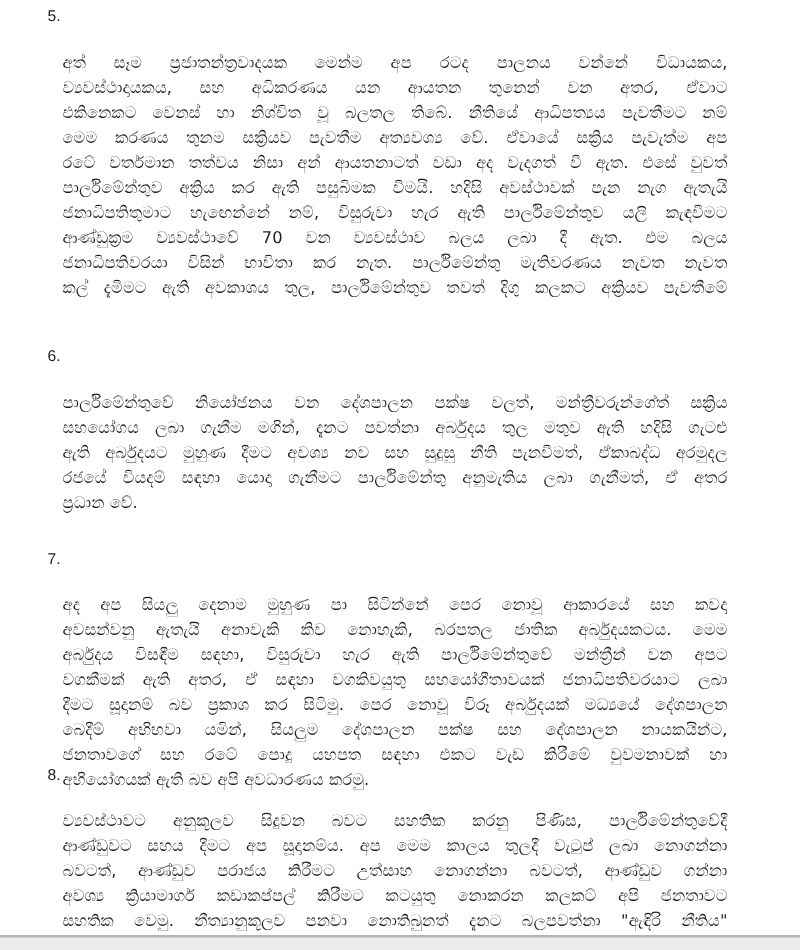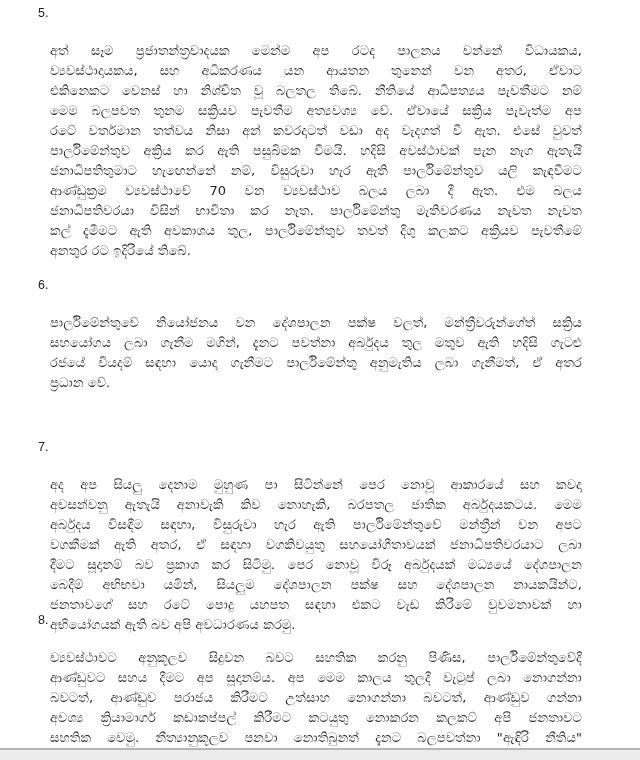--- a/index.html
+++ b/index.html
@@ -80,36 +80,36 @@
 <body>
 
 <div class="page">
 
   <div class="para" id="para-5">
     <span class="para-num">5.</span>
     <div class="para-body">
       <span class="line">අත් සෑම ප්‍රජාතන්ත්‍රවාදයක මෙන්ම අප රටද පාලනය වන්නේ විධායකය,</span>
       <span class="line">ව්‍යවස්ථාදායකය, සහ අධිකරණය යන ආයතන තුනෙන් වන අතර, ඒවාට</span>
       <span class="line">එකිනෙකට වෙනස් හා නිශ්චිත වූ බලතල තිබේ. නීතියේ ආධිපත්‍යය පැවතීමට නම්</span>
-      <span class="line">මෙම බලපවත තුනම සක්‍රියව පැවතීම අත්‍යවශ්‍ය වේ. ඒවායේ සක්‍රිය පැවැත්ම අප</span>
-      <span class="line">රටේ වර්තමාන තත්වය නිසා අන් කවරදාටත් වඩා අද වැදගත් වී ඇත. එසේ වුවත්</span>
+      <span class="line">මෙම කරණය තුනම සක්‍රියව පැවතීම අත්‍යවශ්‍ය වේ. ඒවායේ සක්‍රිය පැවැත්ම අප</span>
+      <span class="line">රටේ වර්තමාන තත්වය නිසා අන් ආයතනාටත් වඩා අද වැදගත් වී ඇත. එසේ වුවත්</span>
       <span class="line">පාර්ලිමේන්තුව අක්‍රිය කර ඇති පසුබිමක වීමයි. හදිසි අවස්ථාවක් පැන නැග ඇතැයි</span>
       <span class="line">ජනාධිපතිතුමාට හැඟෙන්නේ නම්, විසුරුවා හැර ඇති පාර්ලිමේන්තුව යලි කැඳවීමට</span>
       <span class="line">ආණ්ඩුක්‍රම ව්‍යවස්ථාවේ 70 වන ව්‍යවස්ථාව බලය ලබා දී ඇත. එම බලය</span>
       <span class="line">ජනාධිපතිවරයා විසින් භාවිතා කර නැත. පාර්ලිමේන්තු මැතිවරණය නැවත නැවත</span>
       <span class="line">කල් දැමීමට ඇති අවකාශය තුල, පාර්ලිමේන්තුව තවත් දිගු කලකට අක්‍රියව පැවතීමේ</span>
-      <span class="line last">අනතුර රට ඉදිරියේ තිබේ.</span>
     </div>
   </div>
 
   <div class="para" id="para-6">
     <span class="para-num">6.</span>
     <div class="para-body">
       <span class="line">පාර්ලිමේන්තුවේ නියෝජනය වන දේශපාලන පක්ෂ වලත්, මන්ත්‍රීවරුන්ගේත් සක්‍රිය</span>
       <span class="line">සහයෝගය ලබා ගැනීම මගින්, දැනට පවත්නා අර්බුදය තුල මතුව ඇති හදිසි ගැටළු</span>
+      <span class="line">ඇති අර්බුදයට මුහුණ දීමට අවශ්‍ය නව සහ සුදුසු නීති පැනවීමත්, ඒකාබද්ධ අරමුදල</span>
       <span class="line">රජයේ වියදම් සඳහා යොදා ගැනීමට පාර්ලිමේන්තු අනුමැතිය ලබා ගැනීමත්, ඒ අතර</span>
       <span class="line last">ප්‍රධාන වේ.</span>
     </div>
   </div>
 
   <div class="para" id="para-7">
     <span class="para-num">7.</span>
     <div class="para-body">
       <span class="line">අද අප සියලු දෙනාම මුහුණ පා සිටින්නේ පෙර නොවූ ආකාරයේ සහ කවදා</span>
       <span class="line">අවසන්වනු ඇතැයි අනාවැකි කිව නොහැකි, බරපතල ජාතික අර්බුදයකටය. මෙම</span>

